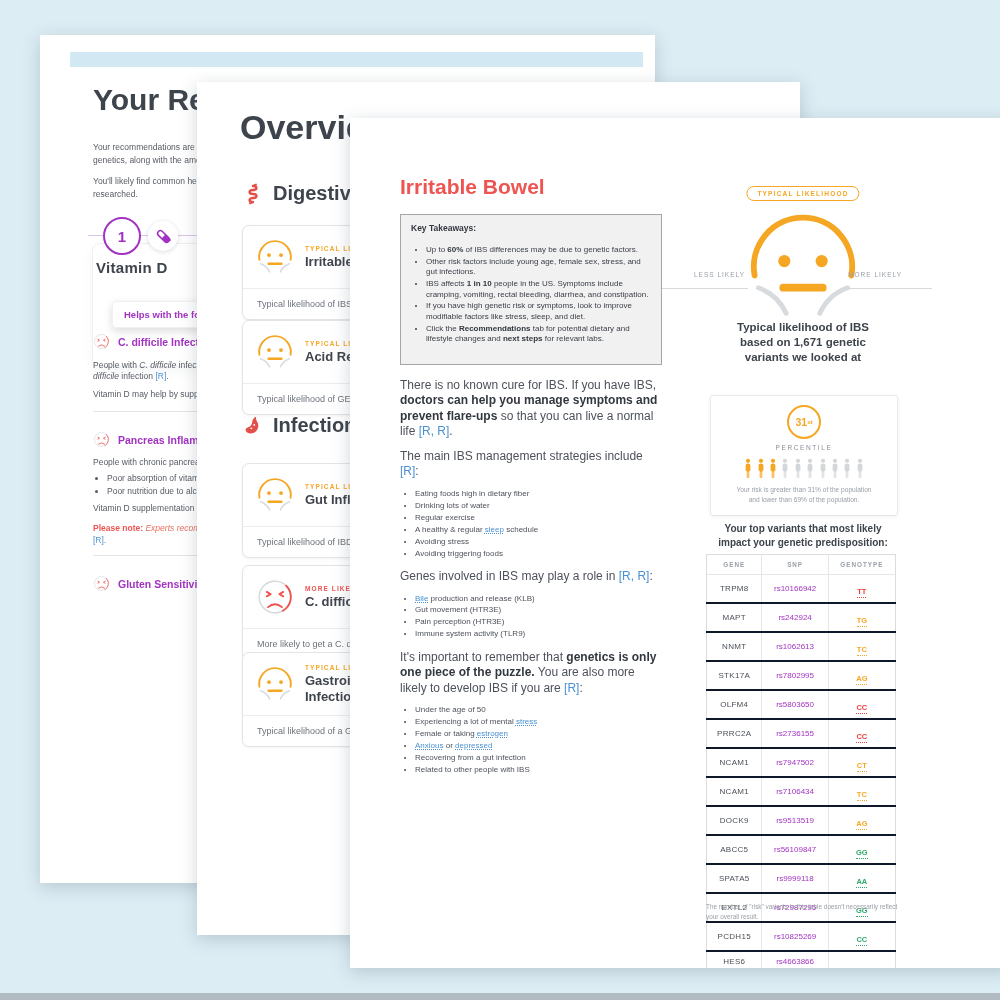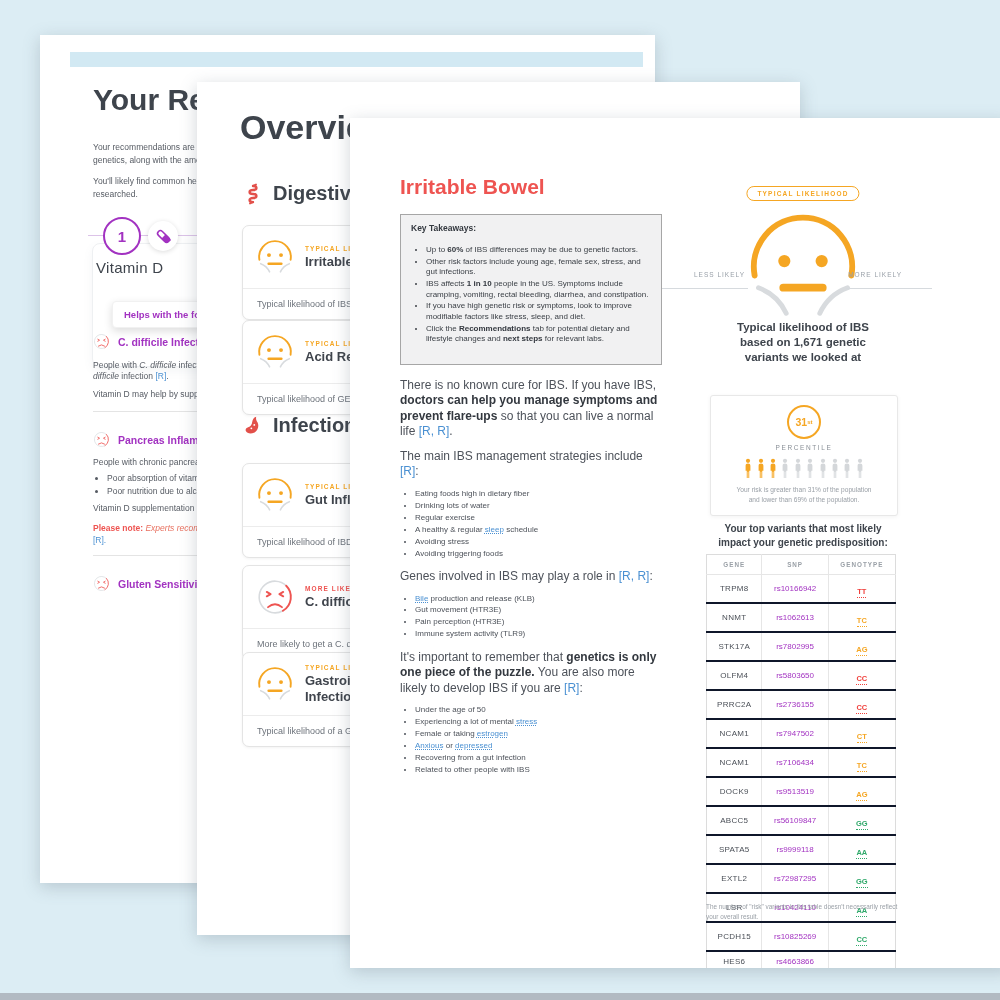--- a/index.html
+++ b/index.html
@@ -12,21 +12,21 @@
   .page3{left:350px;top:118px;width:661px;height:850px;z-index:3;}
 
   
   .p1-band{position:absolute;left:30px;right:12px;top:17px;height:15px;background:#d2e9f3;}
   .p1-heading{position:absolute;left:53px;top:48px;font-size:30px;font-weight:bold;color:#3e444c;white-space:nowrap;}
   .p1-para{position:absolute;left:53px;font-size:8.5px;line-height:1.5;color:#565b63;white-space:nowrap;}
   .p1-panel{position:absolute;left:52px;top:208px;width:280px;height:122px;border:1px solid #eef0f2;border-radius:8px;box-shadow:0 4px 10px rgba(120,130,140,.08);}
   .p1-line{position:absolute;left:48px;top:200px;width:280px;height:1px;background:#dcc3e8;}
   .p1-circle{position:absolute;left:63px;top:182px;width:34px;height:34px;border:2px solid #A232C1;border-radius:50%;background:#fff;display:flex;align-items:center;justify-content:center;font-size:15px;font-weight:bold;color:#A232C1;}
   .p1-pillcircle{position:absolute;left:108px;top:186px;width:30px;height:30px;border-radius:50%;background:#fff;box-shadow:0 1px 5px rgba(0,0,0,.14);display:flex;align-items:center;justify-content:center;}
-  .p1-vitamin{position:absolute;left:56px;top:224px;font-size:15px;font-weight:normal;color:#3e444c;letter-spacing:.3px;}
+  .p1-vitamin{position:absolute;left:56px;top:224px;font-size:15px;font-weight:bold;color:#3e444c;letter-spacing:.3px;}
   .p1-tooltip{position:absolute;left:72px;top:266px;background:#fff;border:1px solid #f1f1f1;border-radius:4px;box-shadow:0 3px 9px rgba(0,0,0,.14);padding:7px 11px;font-size:9.5px;font-weight:bold;color:#A232C1;white-space:nowrap;}
   .p1-sec{position:absolute;left:53px;display:flex;align-items:center;gap:8px;}
   .p1-sec .ttl{font-size:10.5px;font-weight:bold;color:#A232C1;white-space:nowrap;}
   .p1-body{position:absolute;left:53px;font-size:8.5px;line-height:1.35;color:#565b63;white-space:nowrap;}
   .p1-ul{margin:0;padding-left:14px;}
   .p1-ul li{margin-bottom:2px;}
   .p1-divider{position:absolute;left:53px;width:320px;height:1px;background:#e4e4e4;}
   .note-label{color:#ee5451;font-weight:bold;}
   .p1-note i{color:#e8705f;}
   .mini-face{width:17px;height:17px;flex:0 0 auto;}
@@ -388,20 +388,25 @@
               <th>GENOTYPE</th>
             </tr>
           </thead>
           <tbody>
               <tr>
                 <td class="td-gene">TRPM8</td>
                 <td class="td-snp">rs10166942</td>
                 <td><span class="geno red">TT</span></td>
               </tr>
               <tr>
+                <td class="td-gene">MAPT</td>
+                <td class="td-snp">rs242924</td>
+                <td><span class="geno orange">TG</span></td>
+              </tr>
+              <tr>
                 <td class="td-gene">NNMT</td>
                 <td class="td-snp">rs1062613</td>
                 <td><span class="geno orange">TC</span></td>
               </tr>
               <tr>
                 <td class="td-gene">STK17A</td>
                 <td class="td-snp">rs7802995</td>
                 <td><span class="geno orange">AG</span></td>
               </tr>
               <tr>
@@ -438,25 +443,20 @@
                 <td class="td-gene">SPATA5</td>
                 <td class="td-snp">rs9999118</td>
                 <td><span class="geno green">AA</span></td>
               </tr>
               <tr>
                 <td class="td-gene">EXTL2</td>
                 <td class="td-snp">rs72987295</td>
                 <td><span class="geno green">GG</span></td>
               </tr>
               <tr>
-                <td class="td-gene">LSR</td>
-                <td class="td-snp">rs10424110</td>
-                <td><span class="geno green">AA</span></td>
-              </tr>
-              <tr>
                 <td class="td-gene">PCDH15</td>
                 <td class="td-snp">rs10825269</td>
                 <td><span class="geno green">CC</span></td>
               </tr>
               <tr>
                 <td class="td-gene">HES6</td>
                 <td class="td-snp">rs4663866</td>
                 <td></td>
               </tr>
             </tbody>

